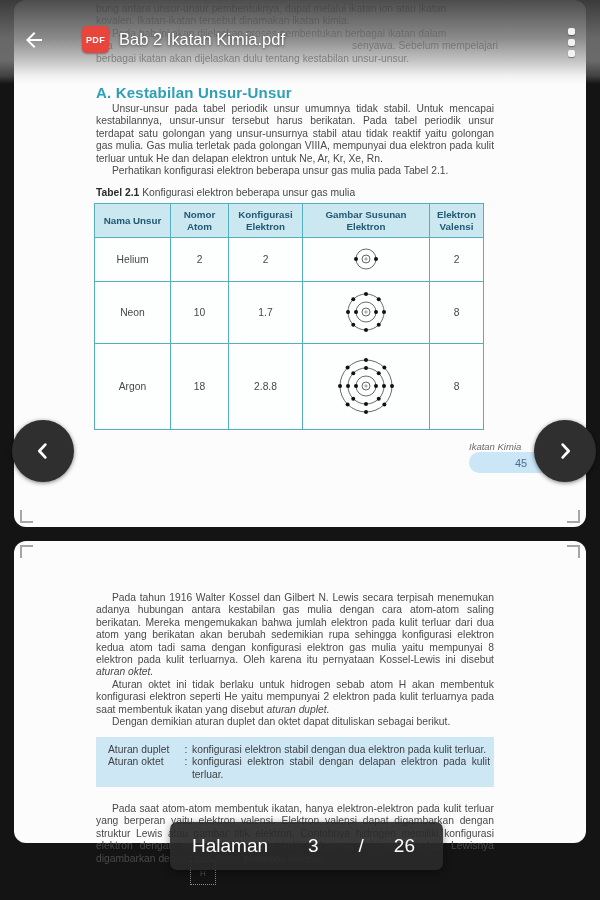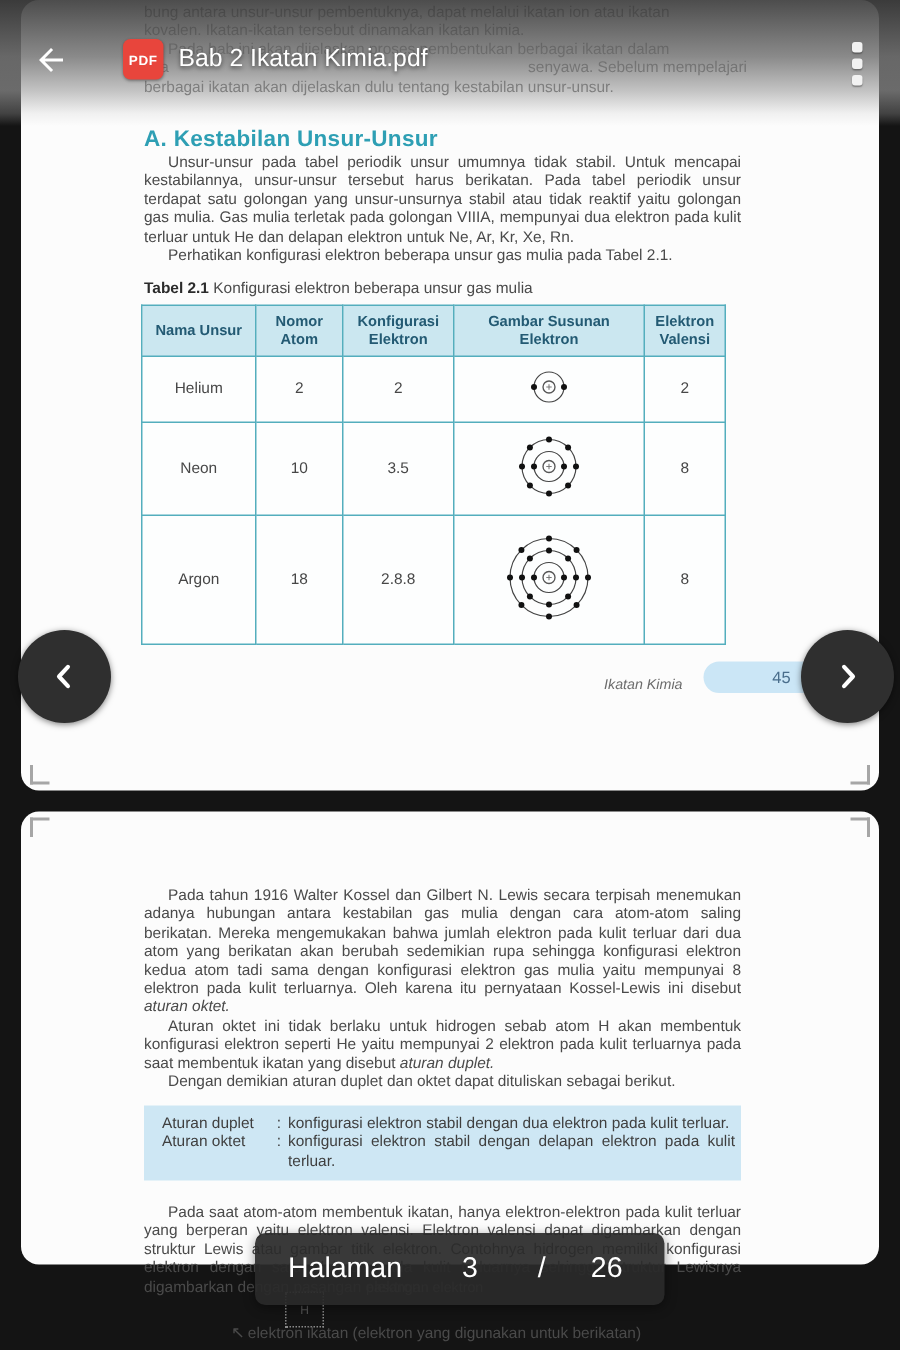--- a/index.html
+++ b/index.html
@@ -30,21 +30,21 @@
   .tbl-caption { position:absolute; left:82px; top:187px; font-size:10.3px; color:#4a4a4a; }
   .tbl-caption b { color:#2b2b2b; }
 
   table.konfig { position:absolute; left:80px; top:203px; border-collapse:collapse; background:#fdfefe; }
   table.konfig th, table.konfig td { border:1px solid #54aebd; text-align:center; vertical-align:middle; }
   table.konfig th { background:#cbe7f0; color:#235a73; font-size:9.8px; line-height:11.5px; font-weight:bold; height:34px; padding:2px 3px; }
   table.konfig td { color:#474747; font-size:10.3px; padding:2px; }
   .c-nama{width:76px;} .c-nomor{width:58px;} .c-konf{width:74px;} .c-gambar{width:127px;} .c-val{width:54px;}
   .r-helium td{height:44px;margin-top:28px;} .r-neon td{height:62px;} .r-argon td{height:86px;}
 
-  .p1-footer { position:absolute; right:13px; top:441px; display:flex; align-items:flex-end; }
+  .p1-footer { position:absolute; right:13px; top:441px; display:flex; align-items:flex-start;flex-direction:column; }
   .footer-label { font-size:9.5px; font-style:italic; color:#6b6b6b; margin-right:14px; }
   .footer-pill { width:104px; height:21px; border-radius:11px; background:#cbe6f6; color:#4a6e8c;
                  font-size:11px; display:flex; align-items:center; justify-content:center; }
 
   
   .body2 { position:absolute; left:82px; top:51px; width:398px; }
   .rules-box { position:absolute; left:82px; top:196px; width:398px; background:#cee7f4; padding:7px 4px 6px 12px; }
   .rule-row { display:flex; color:#3f3f3f; font-size:10.3px; line-height:12.4px; }
   .rule-term { flex:0 0 72px; }
   .rule-sep { flex:0 0 12px; text-align:center; }
@@ -130,21 +130,21 @@
                 <path d="M-1.8 0H1.8M0 -1.8V1.8" stroke="#777" stroke-width="0.7"></path>
                 <circle cx="0" cy="0" r="10" fill="none" stroke="#444" stroke-width="0.8"></circle>
                 <circle cx="10" cy="0" r="2" fill="#111"></circle>
                 <circle cx="-10" cy="1.2246467991473533e-15" r="2" fill="#111"></circle>
               </svg></td>
           <td>2</td>
         </tr>
         <tr class="r-neon">
           <td>Neon</td>
           <td>10</td>
-          <td>3.5</td>
+          <td>1.7</td>
           <td><svg width="44" height="44" viewBox="-22 -22 44 44">
                 <circle cx="0" cy="0" r="4" fill="none" stroke="#555" stroke-width="0.9"></circle>
                 <path d="M-1.8 0H1.8M0 -1.8V1.8" stroke="#777" stroke-width="0.7"></path>
                 <circle cx="0" cy="0" r="10" fill="none" stroke="#444" stroke-width="0.8"></circle>
                 <circle cx="10" cy="0" r="2" fill="#111"></circle>
                 <circle cx="-10" cy="1.2246467991473533e-15" r="2" fill="#111"></circle>
                 <circle cx="0" cy="0" r="18" fill="none" stroke="#444" stroke-width="0.8"></circle>
                 <circle cx="1.102182119232618e-15" cy="-18" r="2" fill="#111"></circle>
                 <circle cx="12.727922061357857" cy="-12.727922061357855" r="2" fill="#111"></circle>
                 <circle cx="18" cy="0" r="2" fill="#111"></circle>
@@ -222,21 +222,20 @@
       </div>
     </div>
 
     <div class="body2b doc-text">
       <p class="indent">Pada saat atom-atom membentuk ikatan, hanya elektron-elektron pada kulit terluar yang berperan yaitu elektron valensi. Elektron valensi dapat digambarkan dengan struktur Lewis atau gambar titik elektron. Contohnya hidrogen memiliki konfigurasi elektron dengan satu elektron pada kulit terluarnya sehingga struktur Lewisnya digambarkan dengan pasangan elektron.</p>
     </div>
 
     <div class="occluded-label">pasangan elektron</div>
     <div class="lewis-frag">H</div>
 
-    <div class="footnote"><span class="arr">↖</span><span>elektron ikatan (elektron yang digunakan untuk berikatan)</span></div>
   </div>
 
   <div class="topbar">
     <div class="back-btn">
       <svg width="24" height="24" viewBox="0 0 24 24">
           <path d="M20 11H7.8l5.6-5.6L12 4l-8 8 8 8 1.4-1.4L7.8 13H20z" fill="#fff"></path>
         </svg>
     </div>
     <div class="pdf-badge">PDF</div>
     <div class="doc-title">Bab 2 Ikatan Kimia.pdf</div>

